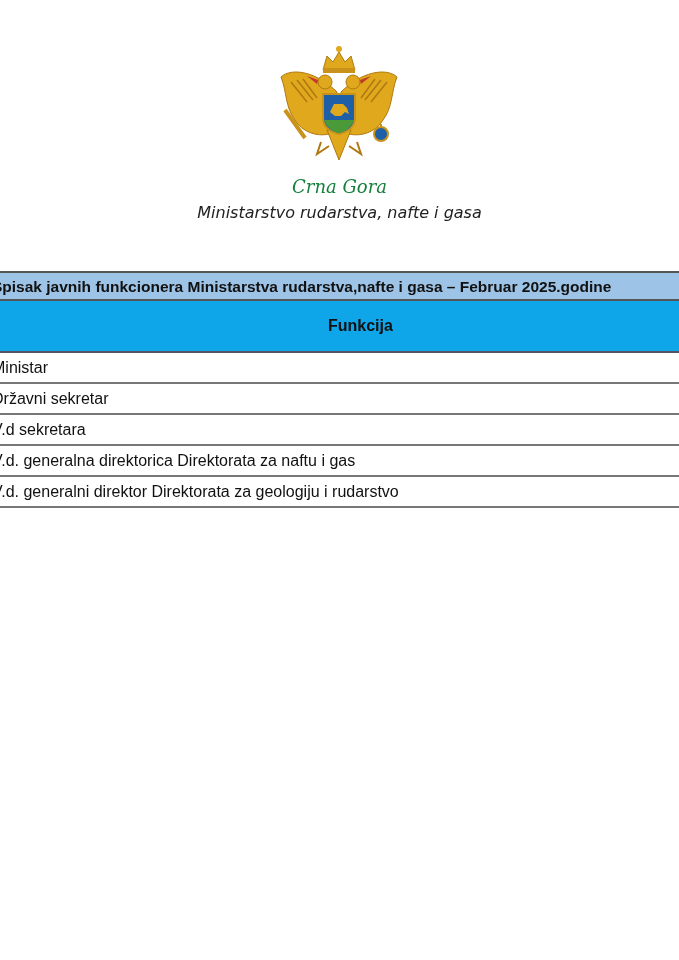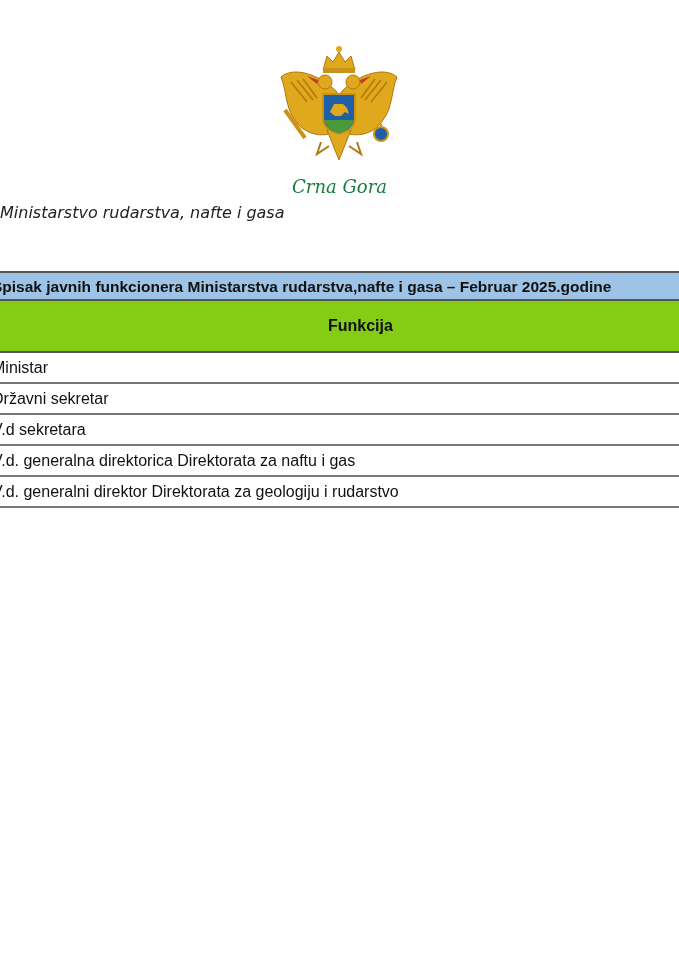--- a/index.html
+++ b/index.html
@@ -6,34 +6,34 @@
     body {
       width: 679px; height: 960px; background: #ffffff; position: relative; overflow: hidden;
       font-family: "Liberation Sans", sans-serif; color: #111;
     }
     .emblem { position: absolute; left: 277px; top: 42px; width: 124px; height: 126px; }
     .country {
       position: absolute; top: 176px; left: 0; width: 679px; text-align: center;
       font-family: "DejaVu Serif", serif; font-style: italic; font-size: 18px; color: #15803d;
     }
     .ministry {
-      position: absolute; top: 203px; left: 0; width: 679px; text-align: left;
+      position: absolute; top: 203px; left: 0; width: 679px; text-align: center;
       font-family: "DejaVu Sans", sans-serif; font-style: italic; font-size: 16px; color: #222;
     }
     .tbl { position: absolute; left: 0; top: 271px; width: 679px; }
     .title-row {
       position: absolute; left: -8px; top: 0; width: 800px; height: 30px;
       background: #9dc3e6; border-top: 2px solid #555; border-bottom: 2px solid #555;
       box-sizing: border-box; font-weight: bold; font-size: 15.5px; line-height: 27px;
       white-space: nowrap; overflow: hidden; color: #111;
     }
     .title-row span { position: absolute; left: 0; }
     .header-row {
       position: absolute; left: 0; top: 30px; width: 679px; height: 52px;
-      background: #84cc16; border-bottom: 2px solid #556; box-sizing: border-box;
+      background: #0ea5e9; border-bottom: 2px solid #556; box-sizing: border-box;
       font-weight: bold; font-size: 16px; text-align: center; line-height: 50px;
     }
     .header-row span { position: absolute; left: 328px; }
     .row {
       position: absolute; left: 0; width: 679px; height: 31px; box-sizing: border-box;
       border-bottom: 2px solid #777; font-size: 16px; line-height: 29px; white-space: nowrap; overflow: hidden;
     }
     .row span { position: absolute; left: -8px; }
   </style>
 </head>

